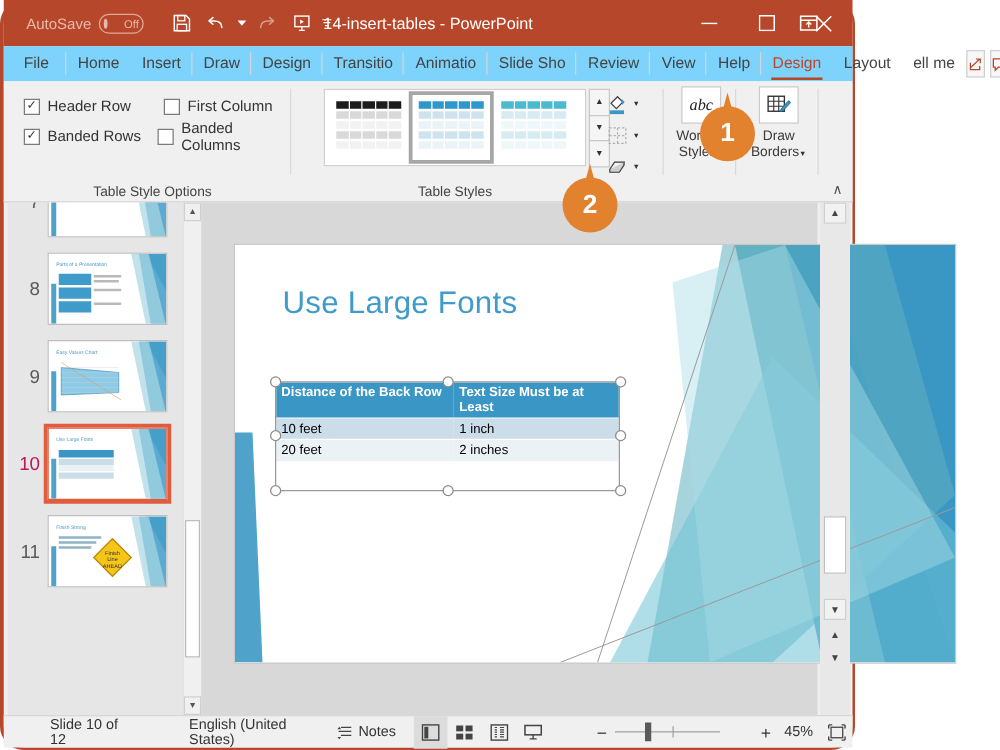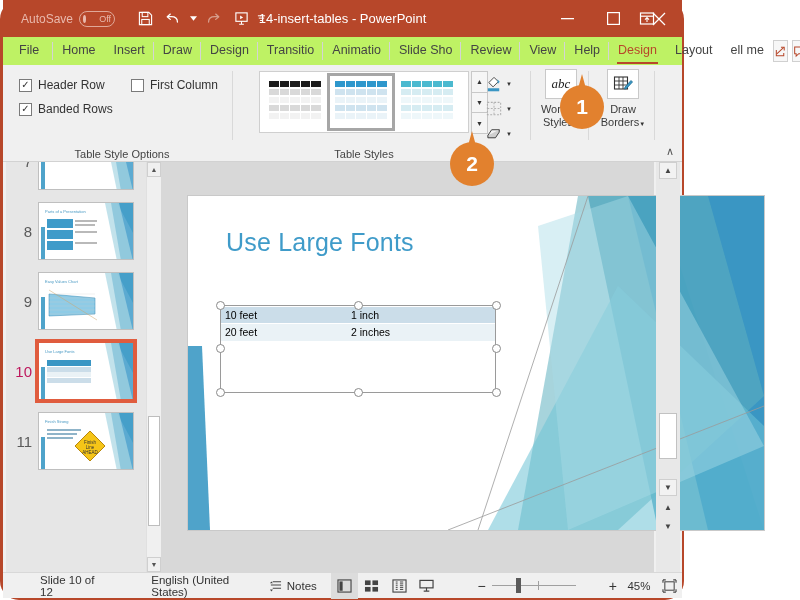--- a/index.html
+++ b/index.html
@@ -63,21 +63,21 @@
     display: flex; align-items: center; justify-content: center;
   }
   .wincontrols {
     position: absolute; right: 0; top: 0; height: 37px; display: flex;
   }
   .wc { width: 46px; height: 37px; display: flex; align-items: center; justify-content: center; }
 
   
   .tabsrow {
     position: absolute; top: 37px; left: 0; right: 0; height: 28px;
-    background: #bef264;
+    background: #7dd3fc;
     display: flex; align-items: flex-end;
   }
   .tab {
     height: 28px; line-height: 27px; padding: 0 9px;
     font-size: 12.5px; color: #444; white-space: nowrap;
     position: relative;
   }
   .tab.sep::after {
     content: ""; position: absolute; right: 0; top: 5px; bottom: 5px;
     width: 1px; background: #d4d4d4;
@@ -438,20 +438,24 @@
           <div class="cbitem">
             <span class="cbox"></span>
             <span>First Column</span>
           </div>
         </div>
         <div class="cbrow">
           <div class="cbitem cbcol1">
             <span class="cbox">✓</span>
             <span>Banded Rows</span>
           </div>
+          <div class="cbitem">
+            <span class="cbox"></span>
+            <span>Banded Columns</span>
+          </div>
         </div>
       </div>
       <div class="grp-label">Table Style Options</div>
       <div class="grp-div" style="right:0;"></div>
     </div>
 
     <div class="grp tsg">
       <div class="gallery">
         <div class="thumb">
           <div class="thumb-inner">
@@ -770,20 +774,24 @@
           <path d="M400,0 L290,334" stroke="#9a9a9a" stroke-width="0.8" fill="none"></path>
           <path d="M576,210 L260,334" stroke="#9a9a9a" stroke-width="0.8" fill="none"></path>
           <polygon points="0,150 14,150 22,334 0,334" fill="#4fa3ca"></polygon>
         </svg>
       </div>
 
       <div class="slide-title">Use Large Fonts</div>
 
       <table class="slidetable">
         <tbody>
+            <tr class="hdr">
+          <td style="width:52%;">Distance of the Back Row</td>
+          <td>Text Size Must be at Least</td>
+        </tr>
         <tr class="b1">
           <td>10 feet</td>
           <td>1 inch</td>
         </tr>
         <tr class="b2">
           <td>20 feet</td>
           <td>2 inches</td>
         </tr>
       </tbody>
         </table>

